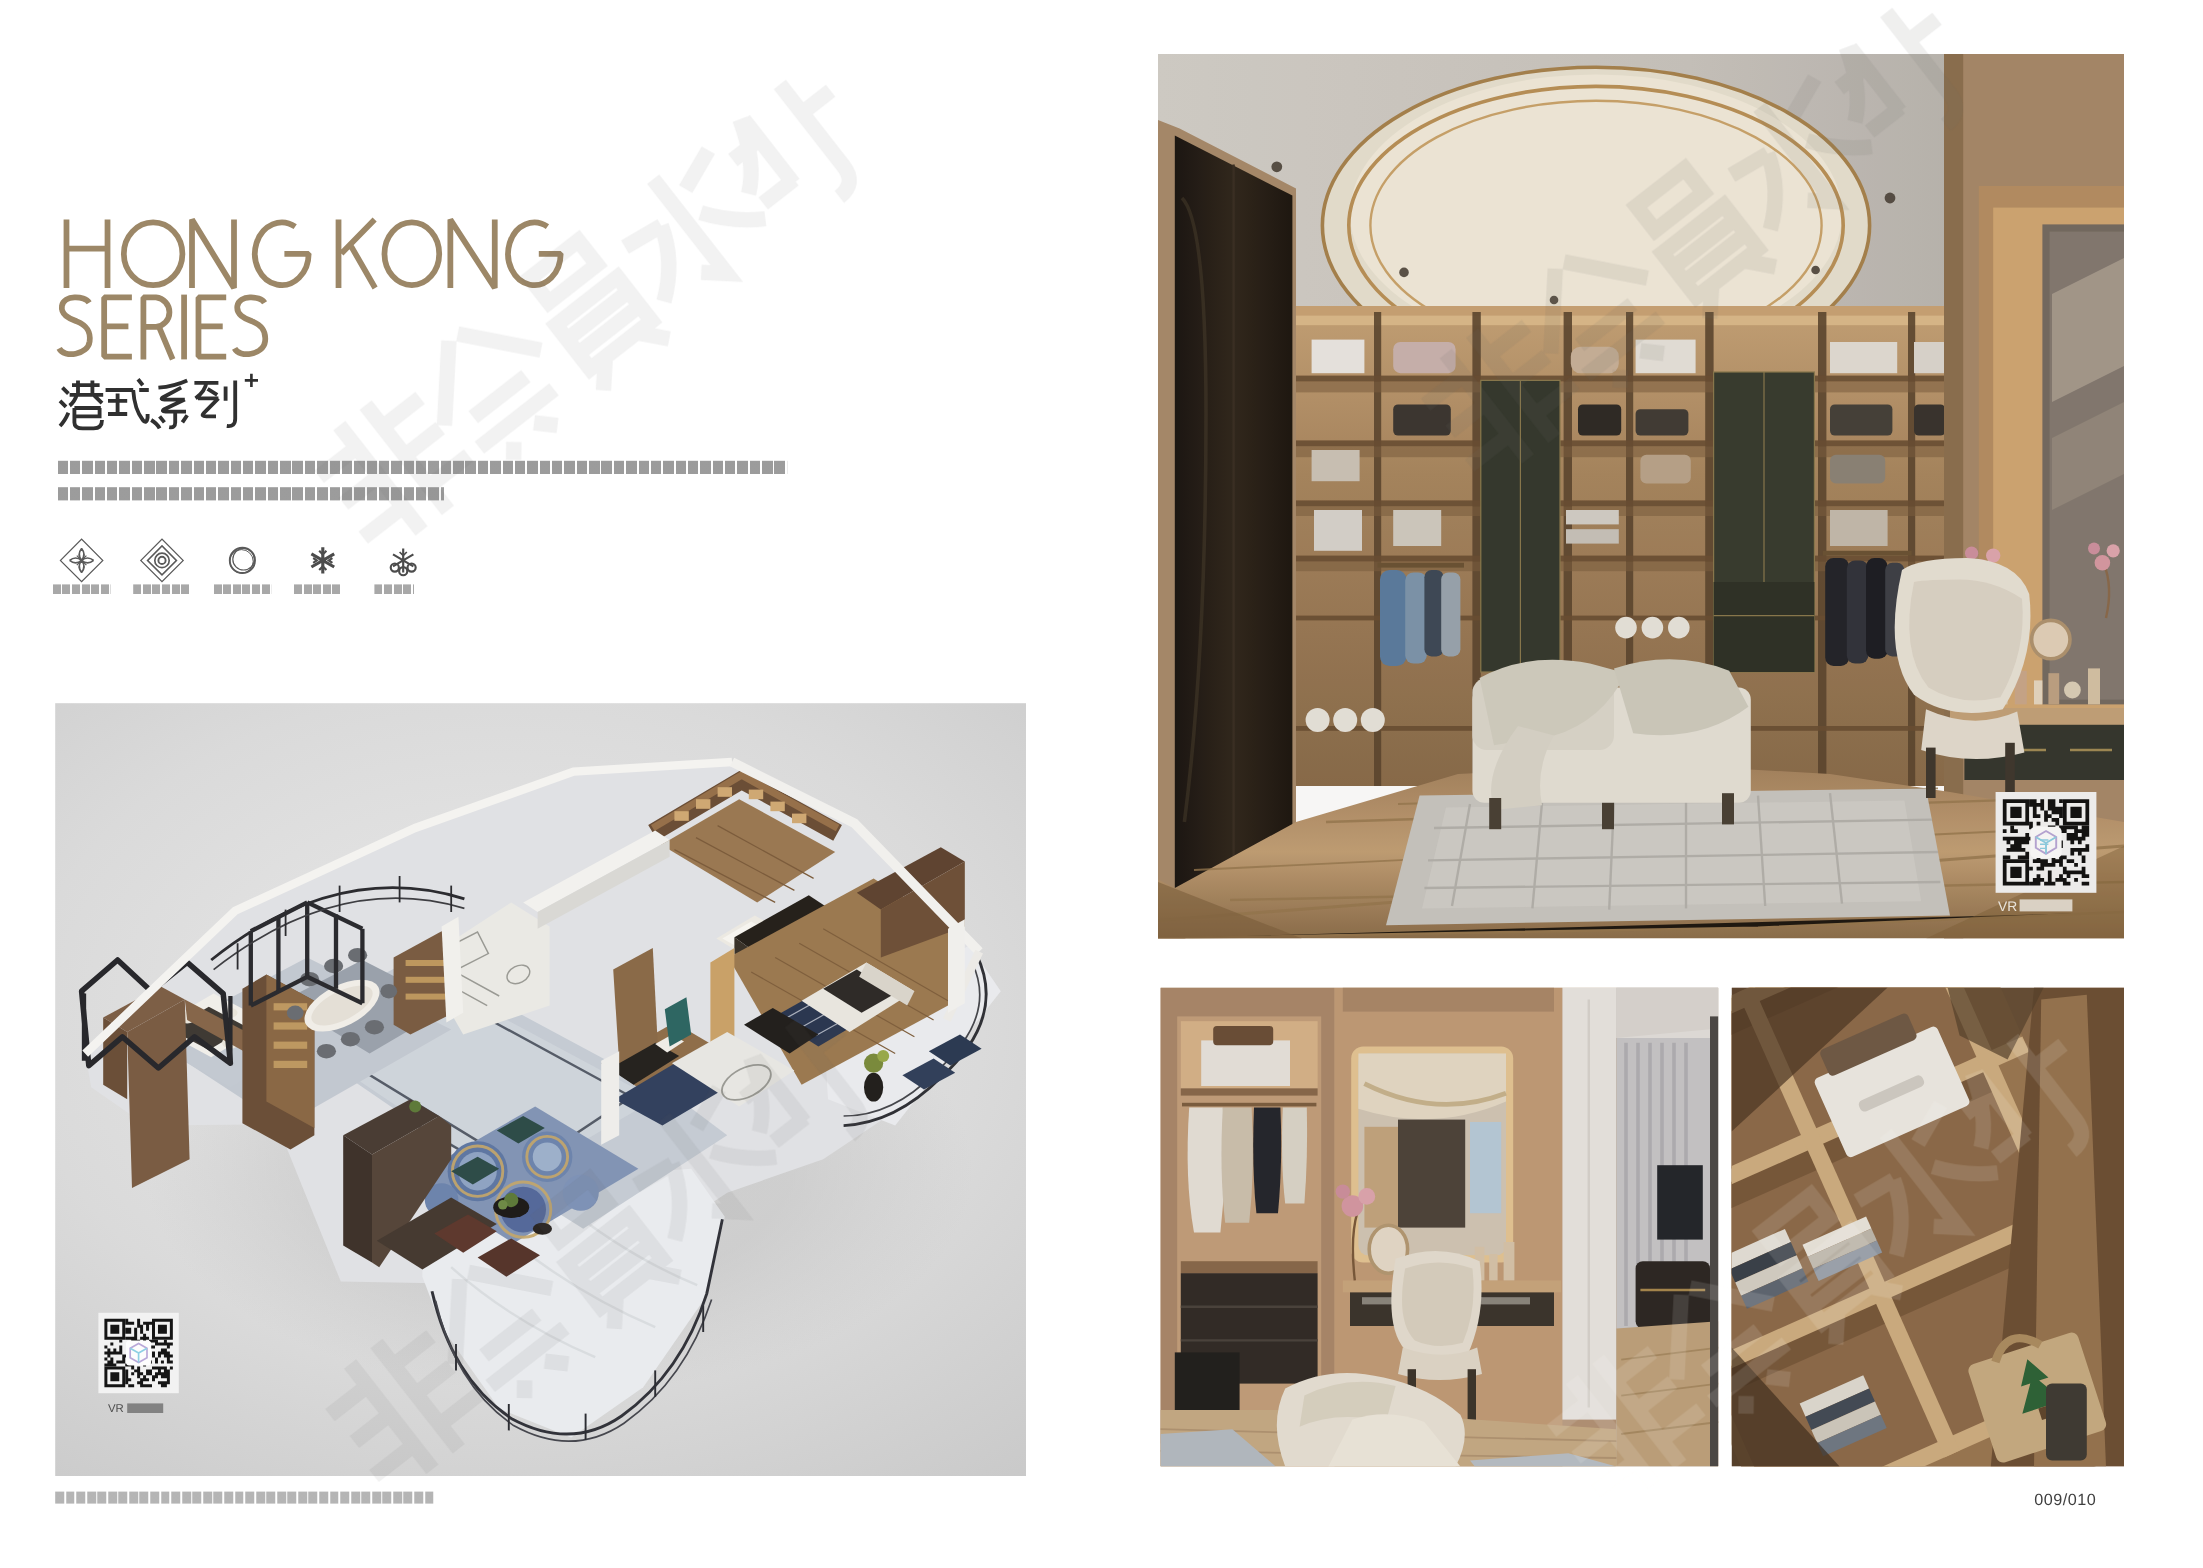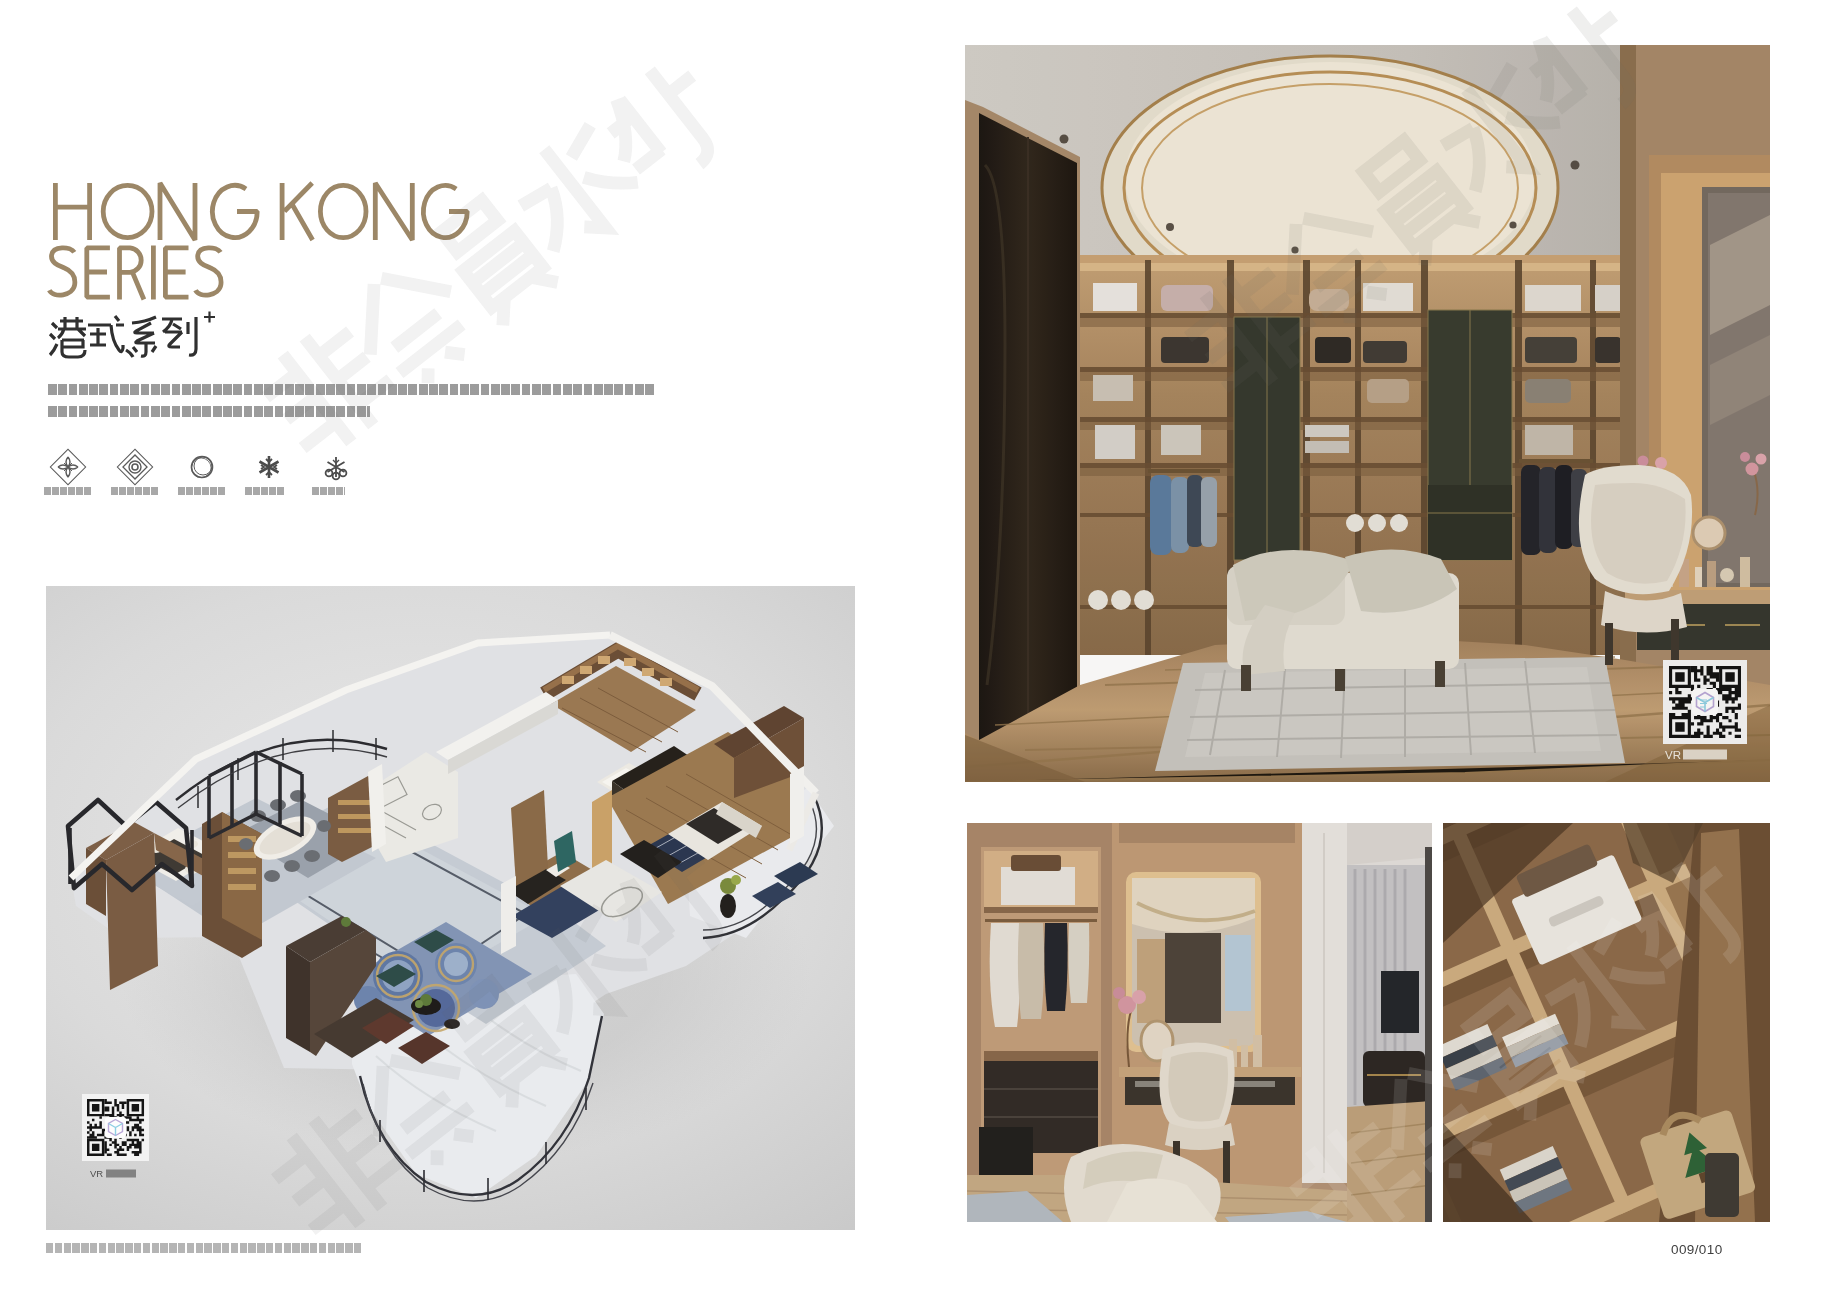--- a/index.html
+++ b/index.html
@@ -749,13 +749,13 @@
     </g>
   </defs>
   <use href="#wmline" transform="translate(328,390)" stroke="#5f5f5f" stroke-width="11" opacity="0.085"></use>
   <use href="#wmline" transform="translate(337,1172)" stroke="#5f5f5f" stroke-width="11" opacity="0.085"></use>
   <use href="#wmline" transform="translate(1250,330)" stroke="#6b6b66" stroke-width="11" opacity="0.11"></use>
   <use href="#wmline" transform="translate(1355,1185)" stroke="#fffdf8" stroke-width="11" opacity="0.12"></use>
 </svg>
 
 <div class="abs" style="left:46px;top:1243px;width:316px;height:10px;background:repeating-linear-gradient(90deg, rgba(120,120,120,.55) 0 7.4px, rgba(255,255,255,0) 7.4px 8.8px)"></div>
 
-<div class="abs" style="left:1671px;top:1242px;width:100px;text-align:left;font-size:13.5px;color:#3f3f3f;letter-spacing:0.4px">009/010</div>
+<div class="abs" style="left:1671px;top:1242px;width:100px;text-align:center;font-size:13.5px;color:#3f3f3f;letter-spacing:0.4px">009/010</div>
 
 </body></html>

